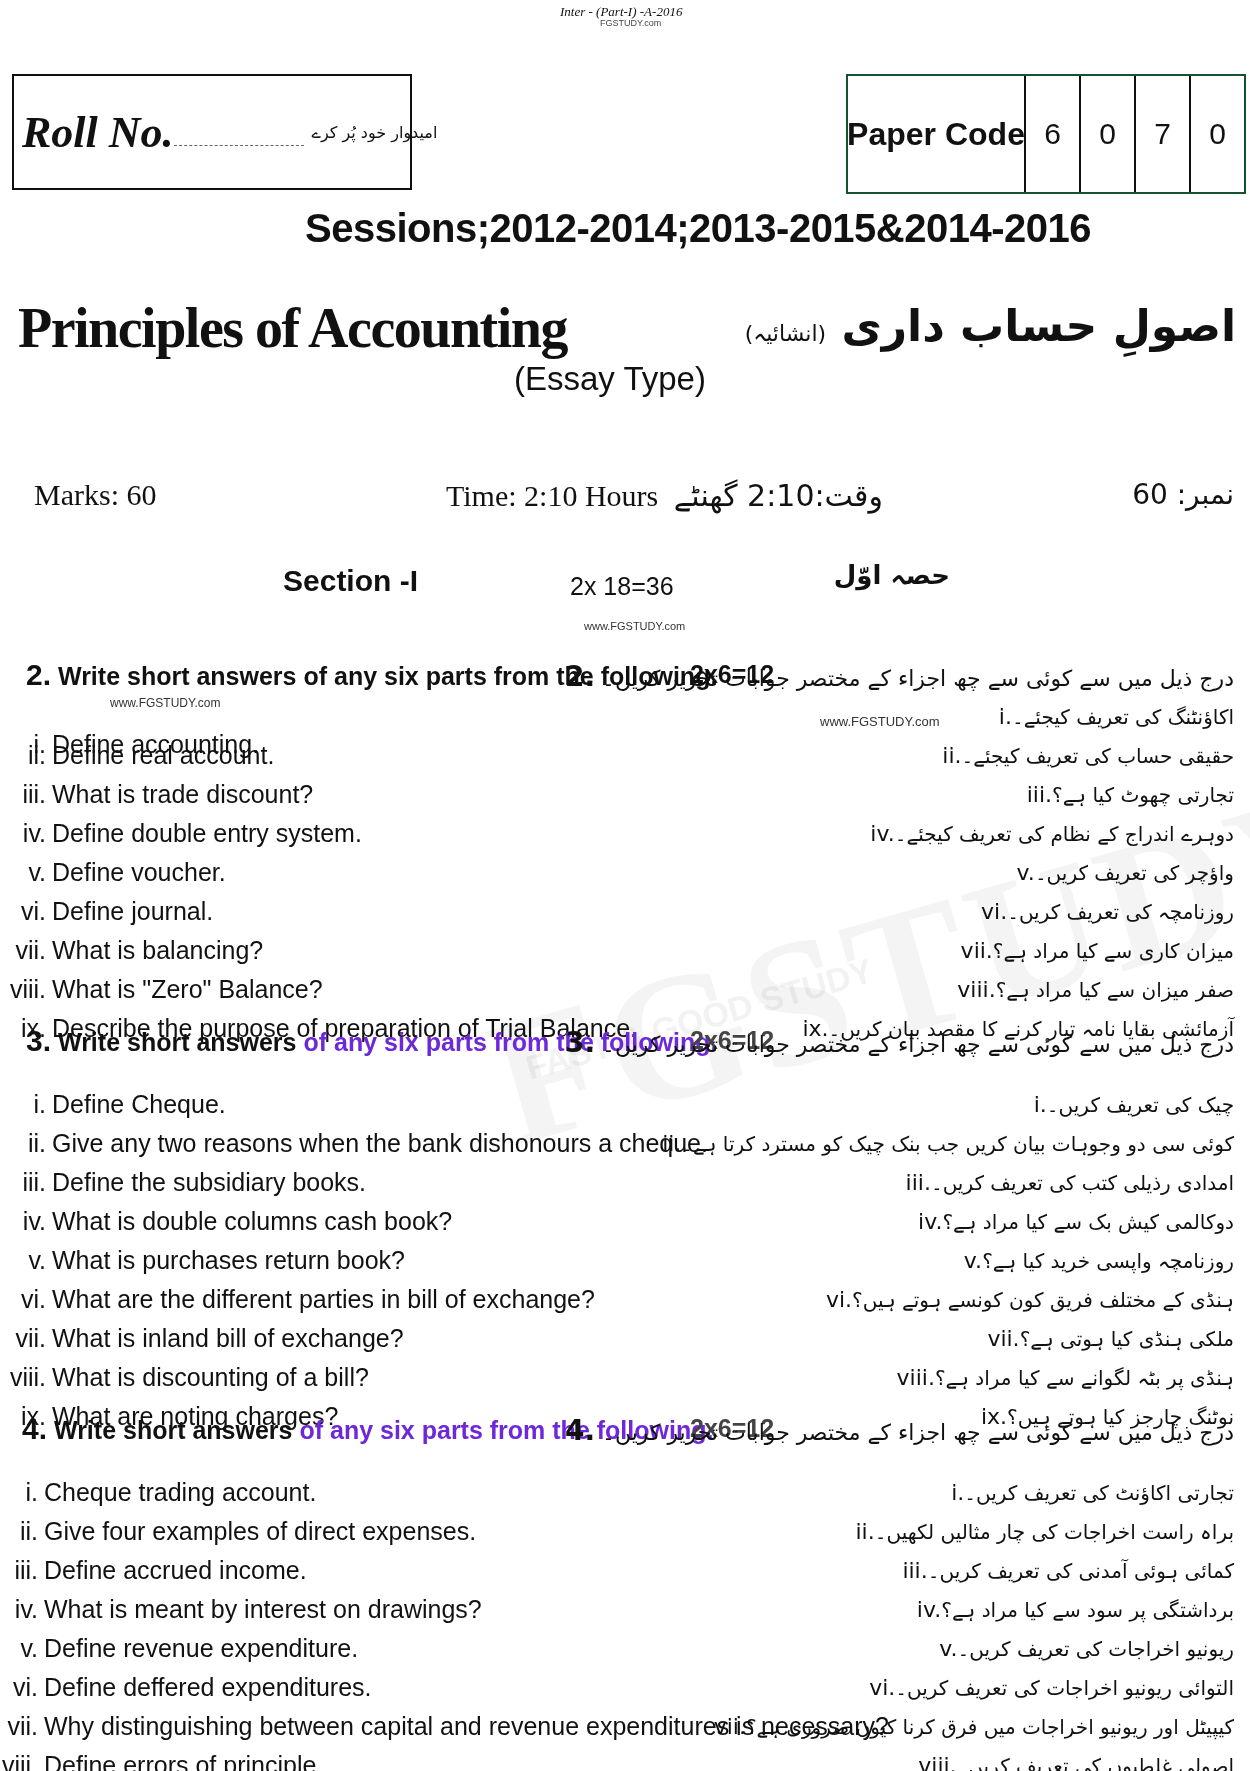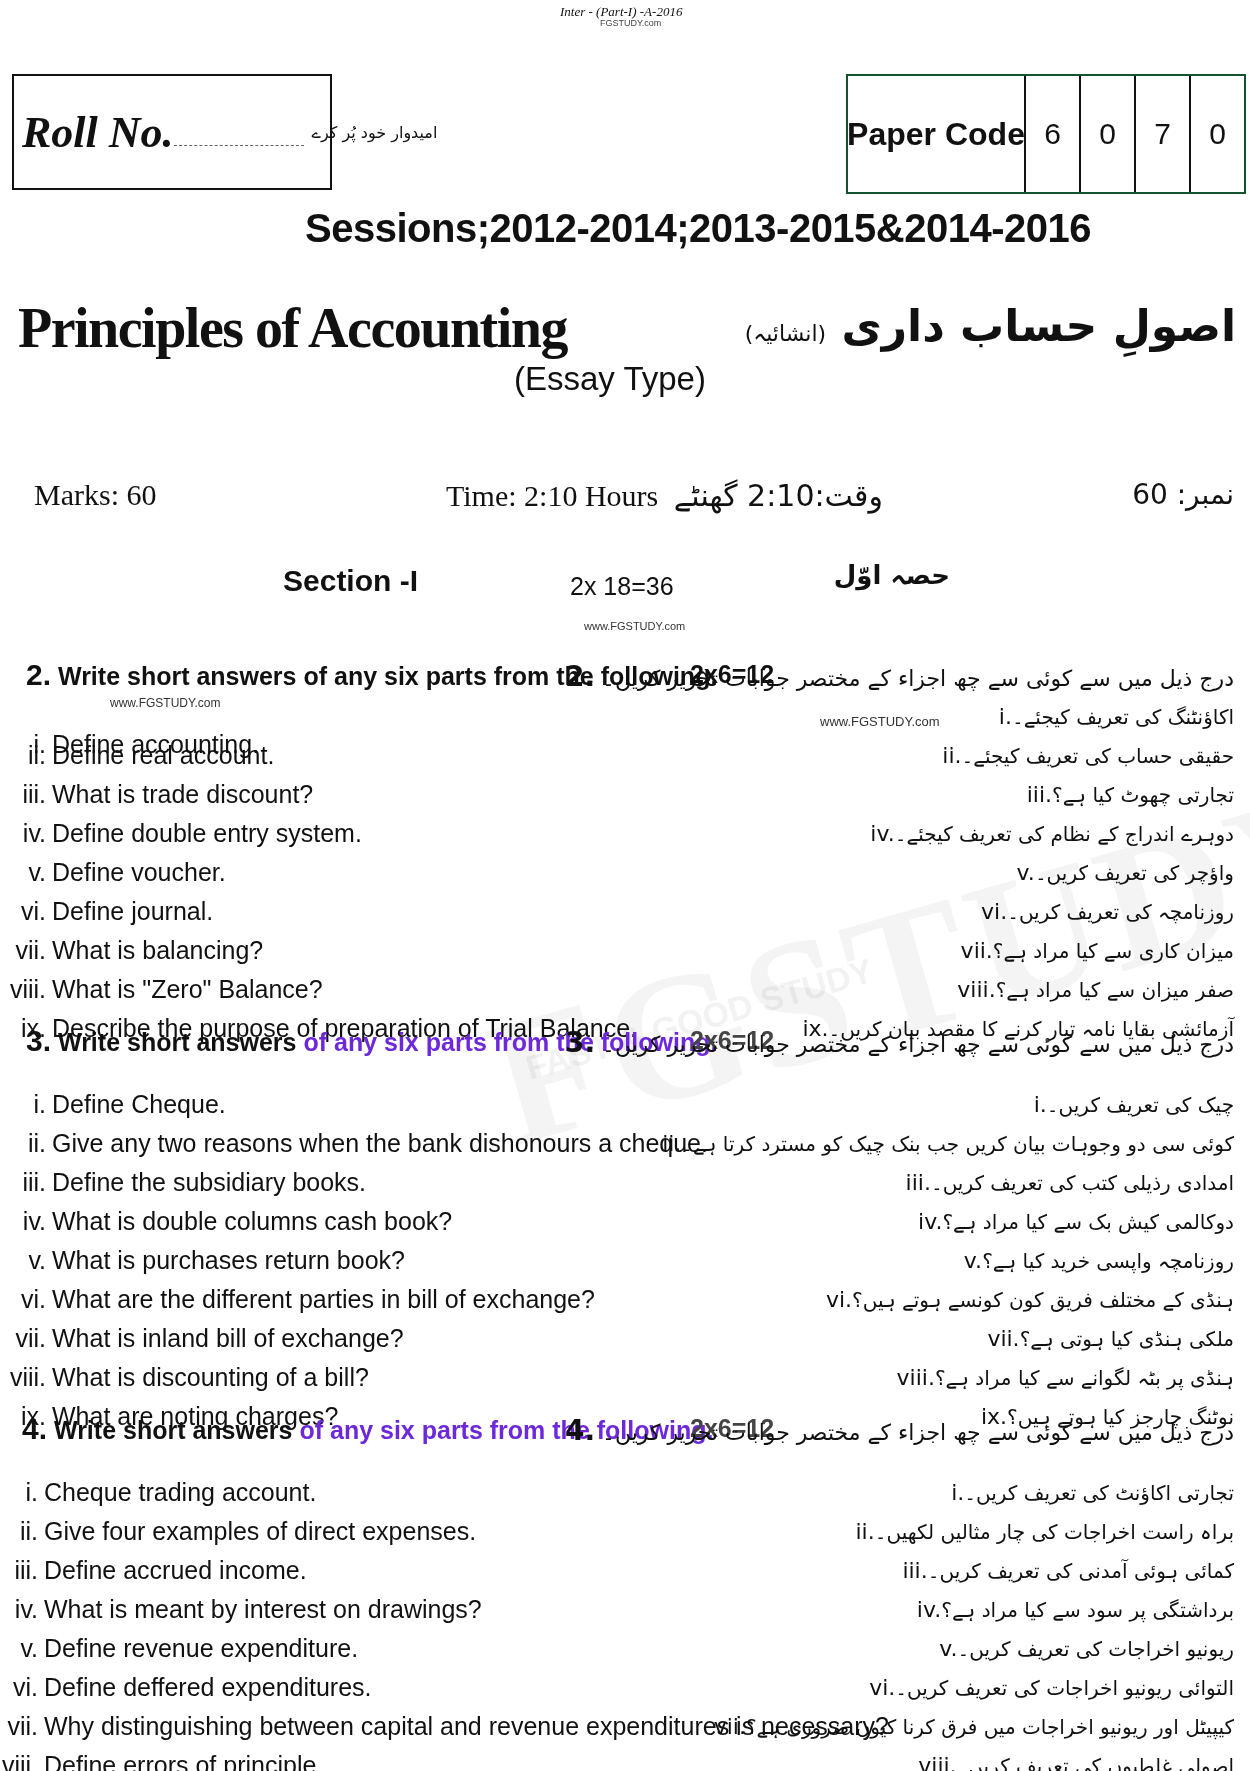--- a/index.html
+++ b/index.html
@@ -8,21 +8,21 @@
     font-family: "Liberation Sans", "DejaVu Sans", sans-serif; color: #111;
   }
   .abs { position: absolute; white-space: nowrap; }
   .serif { font-family: "Liberation Serif", "DejaVu Serif", serif; }
   .urdu { direction: rtl; font-family: "DejaVu Sans", sans-serif; }
   .wm { font-size: 13px; color: #333; }
   .top-label { left: 560px; top: 4px; font-size: 13px; font-style: italic; }
   .top-label-sub { left: 600px; top: 18px; font-size: 9px; color: #444; }
 
   .rollbox {
-    left: 12px; top: 74px; width: 320px; height: 116px; box-sizing: border-box;
+    left: 12px; top: 74px; width: 400px; height: 116px; box-sizing: border-box;
     border: 2px solid #111; display: flex; align-items: center; padding-left: 8px;
   }
   .rollbox .roll { font-size: 44px; font-style: italic; font-weight: bold; }
   .rollbox .dots { flex: 0 0 130px; border-bottom: 1px dashed #666; height: 26px; margin-right: 8px; }
   .rollbox .ur { font-size: 16px; }
 
   .papercode {
     left: 846px; top: 74px; height: 120px; display: flex; border: 2px solid #14532d; box-sizing: border-box;
   }
   .papercode > div { border-right: 2px solid #111; display: flex; align-items: center; justify-content: center; font-size: 30px; }

